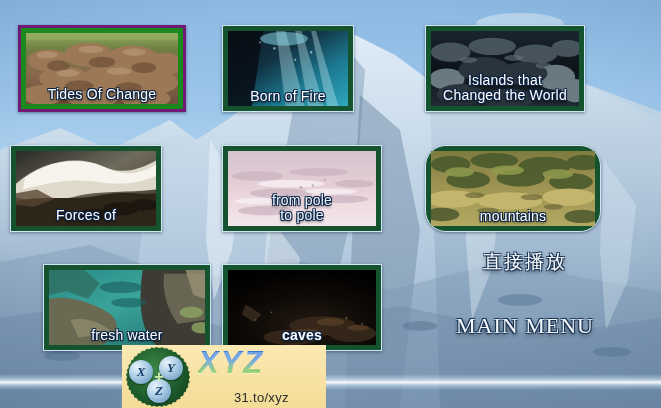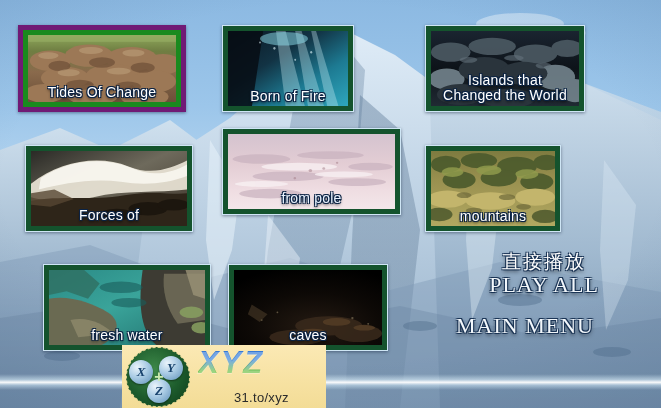--- a/index.html
+++ b/index.html
@@ -37,21 +37,21 @@
   .tile{
     position:absolute;
     box-sizing:border-box;
     border:1px solid #cfe6f5;
     background:#14532d;
     padding:5px;
     box-shadow:0 1px 3px rgba(10,25,50,.45);
   }
   .tile.selected{
     background:#1a8a1e;
-    border:5px solid #701a75;
+    border:3px solid #701a75;
   }
   .thumb{
     position:relative;width:100%;height:100%;overflow:hidden;
   }
   .tile-label{
     position:absolute;left:0;right:0;bottom:2px;
     text-align:center;
     color:#ffffff;
     font-family:"Liberation Sans", sans-serif;
     font-size:14px;
@@ -302,21 +302,21 @@
           <ellipse cx="114" cy="36" rx="8" ry="3"></ellipse>
         </g>
       </svg>
       <div class="tile-label two-line overflow" style="bottom:3px;white-space:normal;">
         <div>Islands that</div>
         <div>Changed the World</div>
       </div>
     </div>
   </div>
 
-  <div class="tile" style="left:25px;top:145px;width:168px;height:87px;">
+  <div class="tile" style="left:10px;top:145px;width:152px;height:87px;">
     <div class="thumb">
       <svg viewBox="0 0 160 78" preserveAspectRatio="none" style="width:100%;height:100%;display:block;">
         <defs>
           <linearGradient id="t4bg" x1="0" y1="0" x2="1" y2="1">
             <stop offset="0%" stop-color="#2a2a26"></stop>
               <stop offset="45%" stop-color="#6e6a5c"></stop>
             <stop offset="100%" stop-color="#3a3026"></stop>
           </linearGradient>
         </defs>
         <rect width="160" height="78" fill="url(#t4bg)"></rect>
@@ -329,21 +329,21 @@
           <ellipse cx="88" cy="66" rx="18" ry="6"></ellipse>
         </g>
         <path d="M0,44 L24,40 L44,50 L20,58 L0,56 Z" fill="#564632" opacity=".8"></path>
       </svg>
       <div class="tile-label two-line" style="bottom:3px;white-space:normal;">
         <div>Forces of</div>
       </div>
     </div>
   </div>
 
-  <div class="tile" style="left:222px;top:128px;width:179px;height:87px;">
+  <div class="tile" style="left:222px;top:145px;width:160px;height:87px;">
     <div class="thumb">
       <svg viewBox="0 0 150 78" preserveAspectRatio="none" style="width:100%;height:100%;display:block;">
         <defs>
           <linearGradient id="t5bg" x1="0" y1="0" x2="0" y2="1">
             <stop offset="0%" stop-color="#d4c3cf"></stop>
               <stop offset="40%" stop-color="#e3cdd4"></stop>
             <stop offset="75%" stop-color="#efdde2"></stop>
               <stop offset="100%" stop-color="#f3e7ea"></stop>
           </linearGradient>
         </defs>
@@ -363,25 +363,26 @@
         </g>
         <g fill="#a27c86" opacity=".5">
           <circle cx="74" cy="38" r="1.6"></circle>
             <circle cx="86" cy="36" r="1.3"></circle>
           <circle cx="60" cy="46" r="1.2"></circle>
             <circle cx="98" cy="30" r="1.1"></circle>
         </g>
       </svg>
       <div class="tile-label two-line" style="bottom:3px;white-space:normal;color:#e9f3ff;">
         <div>from pole</div>
+        <div>to pole</div>
       </div>
     </div>
   </div>
 
-  <div class="tile" style="left:425px;top:145px;width:136px;height:87px;">
+  <div class="tile" style="left:425px;top:145px;width:176px;height:87px;border-radius:21px;">
     <div class="thumb">
       <svg viewBox="0 0 150 78" preserveAspectRatio="none" style="width:100%;height:100%;display:block;">
         <defs>
           <linearGradient id="t6bg" x1="0" y1="0" x2="0" y2="1">
             <stop offset="0%" stop-color="#7e7b40"></stop>
               <stop offset="40%" stop-color="#9a9150"></stop>
             <stop offset="100%" stop-color="#b2a861"></stop>
           </linearGradient>
         </defs>
         <rect width="150" height="78" fill="url(#t6bg)"></rect>
@@ -442,21 +443,21 @@
         <g fill="#1a5e5c" opacity=".6">
           <ellipse cx="74" cy="18" rx="22" ry="6"></ellipse>
             <ellipse cx="82" cy="34" rx="18" ry="5"></ellipse>
         </g>
         <path d="M22,52 C40,48 56,56 66,66 L30,70 Z" fill="#8e8a6c" opacity=".8"></path>
       </svg>
       <div class="tile-label">fresh water</div>
     </div>
   </div>
 
-  <div class="tile" style="left:228px;top:264px;width:160px;height:87px;">
+  <div class="tile" style="left:222px;top:264px;width:160px;height:87px;font-weight:bold;">
     <div class="thumb">
       <svg viewBox="0 0 150 78" preserveAspectRatio="none" style="width:100%;height:100%;display:block;">
         <defs>
           <radialGradient id="t8bg" cx="55%" cy="75%" r="80%">
             <stop offset="0%" stop-color="#241a12"></stop>
               <stop offset="55%" stop-color="#0d0906"></stop>
             <stop offset="100%" stop-color="#000000"></stop>
           </radialGradient>
         </defs>
         <rect width="150" height="78" fill="url(#t8bg)"></rect>
@@ -475,23 +476,22 @@
             <circle cx="136" cy="56" r="1"></circle>
           <circle cx="28" cy="52" r="1"></circle>
             <circle cx="44" cy="44" r="0.9"></circle>
         </g>
         <path d="M18,36 L34,46 L26,54 L14,46 Z" fill="#4a3a28" opacity=".6"></path>
       </svg>
       <div class="tile-label">caves</div>
     </div>
   </div>
 
-  <div class="menu-item" style="left:444px;top:250px;">
+  <div class="menu-item" style="left:425px;top:250px;">
     <div class="menu-cn">直接播放</div>
-    <div class="menu-en">PLAY ALL</div>
   </div>
 
   <div class="menu-item" style="left:425px;top:313px;">
     <div class="menu-en">MAIN MENU</div>
   </div>
 
   <div id="watermark">
     <div id="wm-logo">
       <div class="wm-ball" id="wm-x">X</div>
       <div class="wm-ball" id="wm-y">Y</div>

